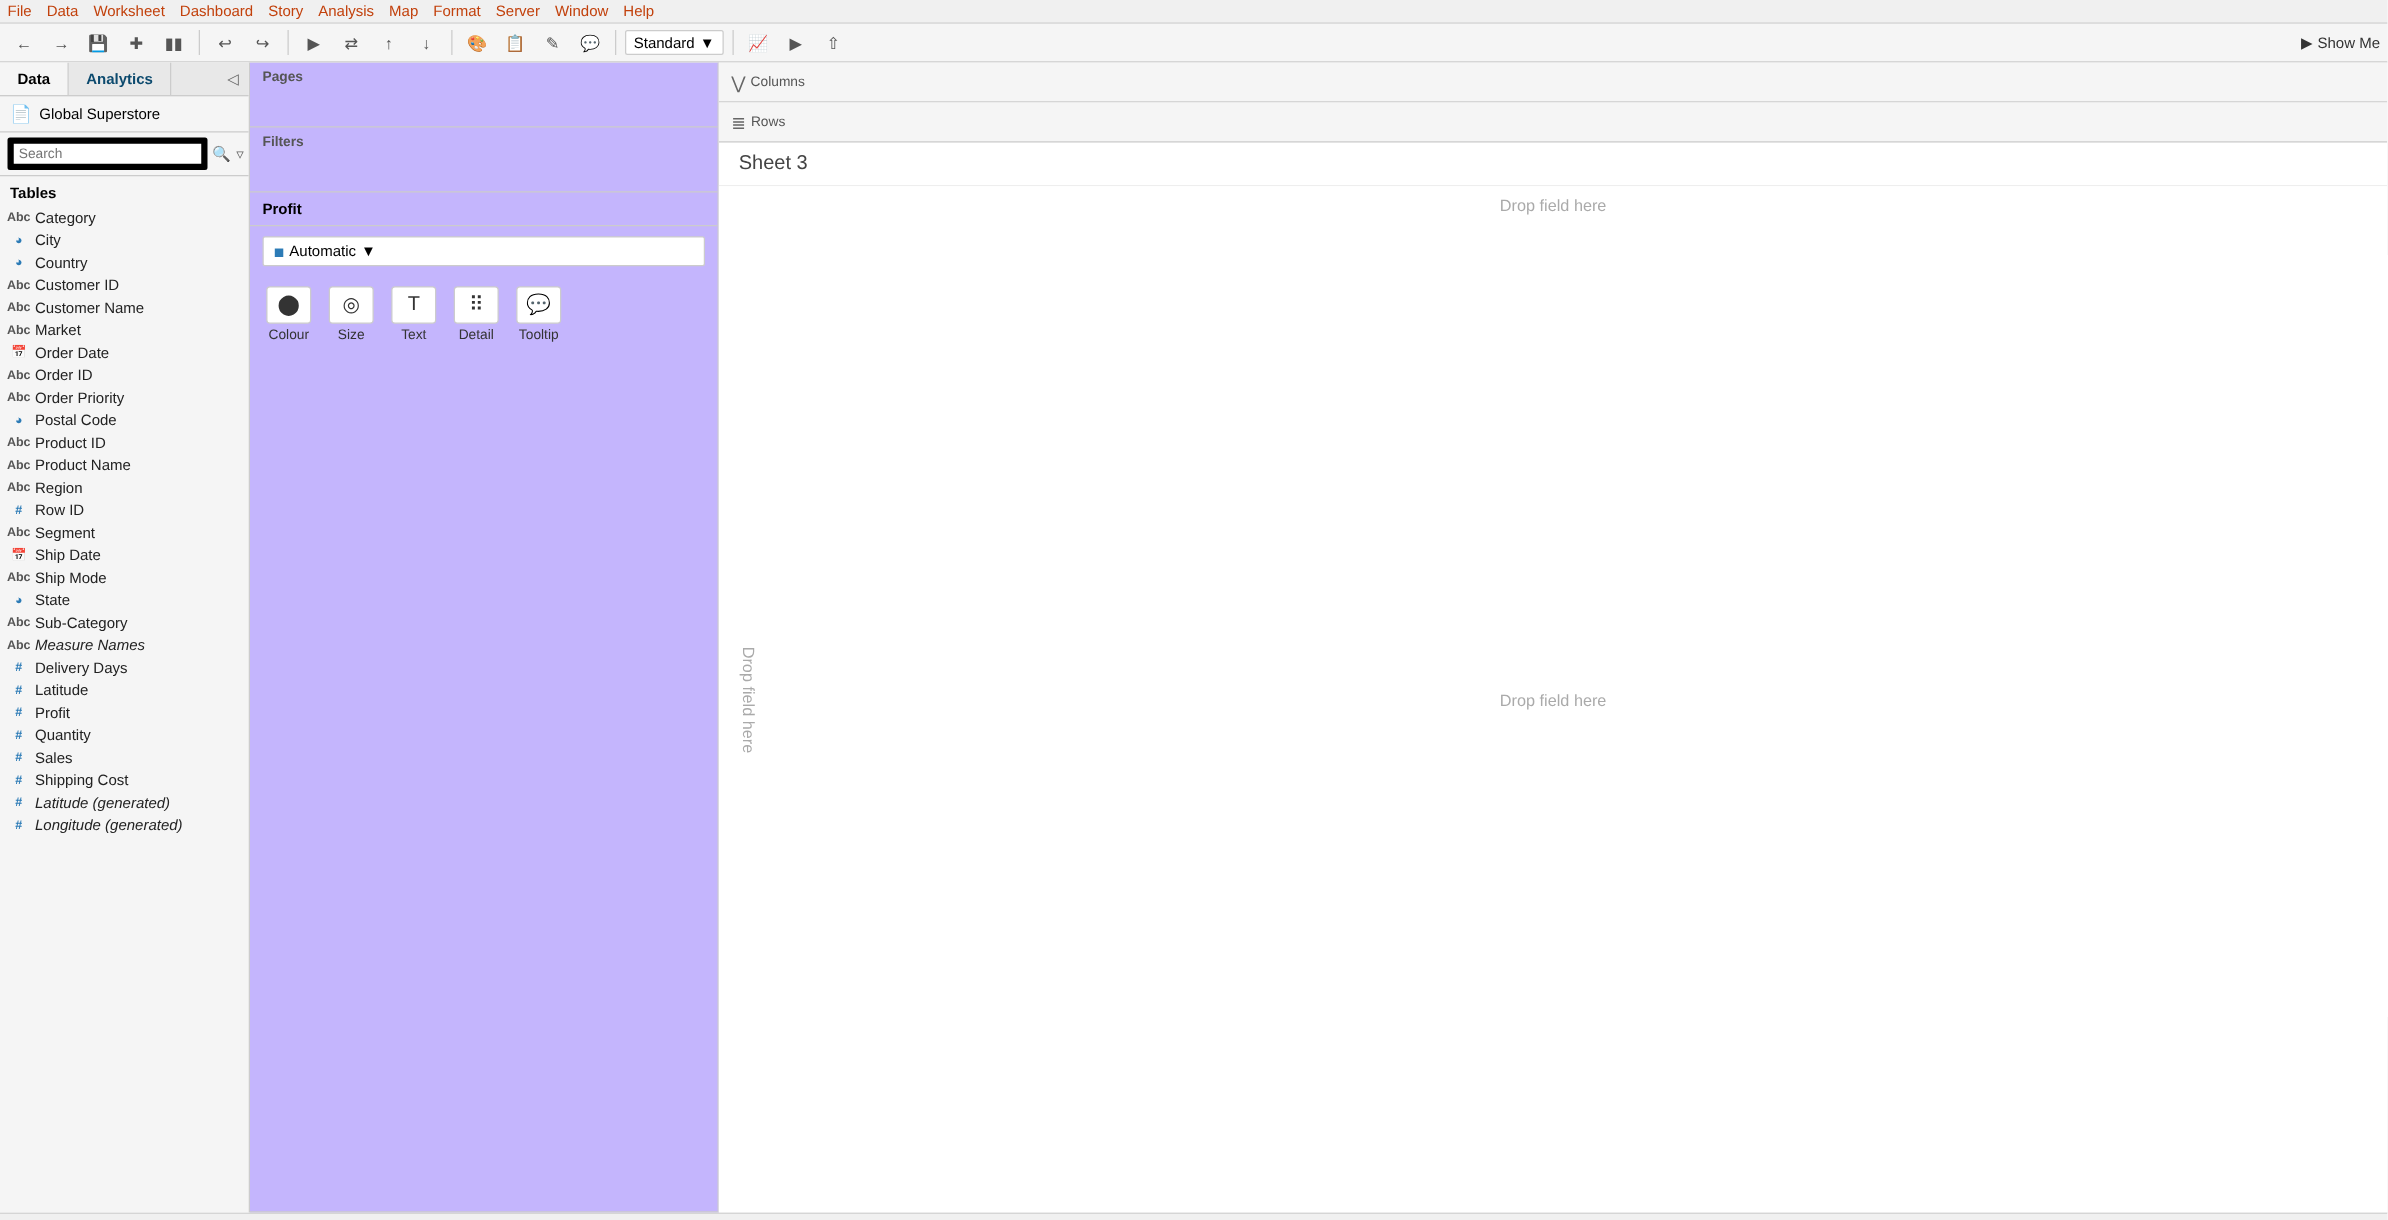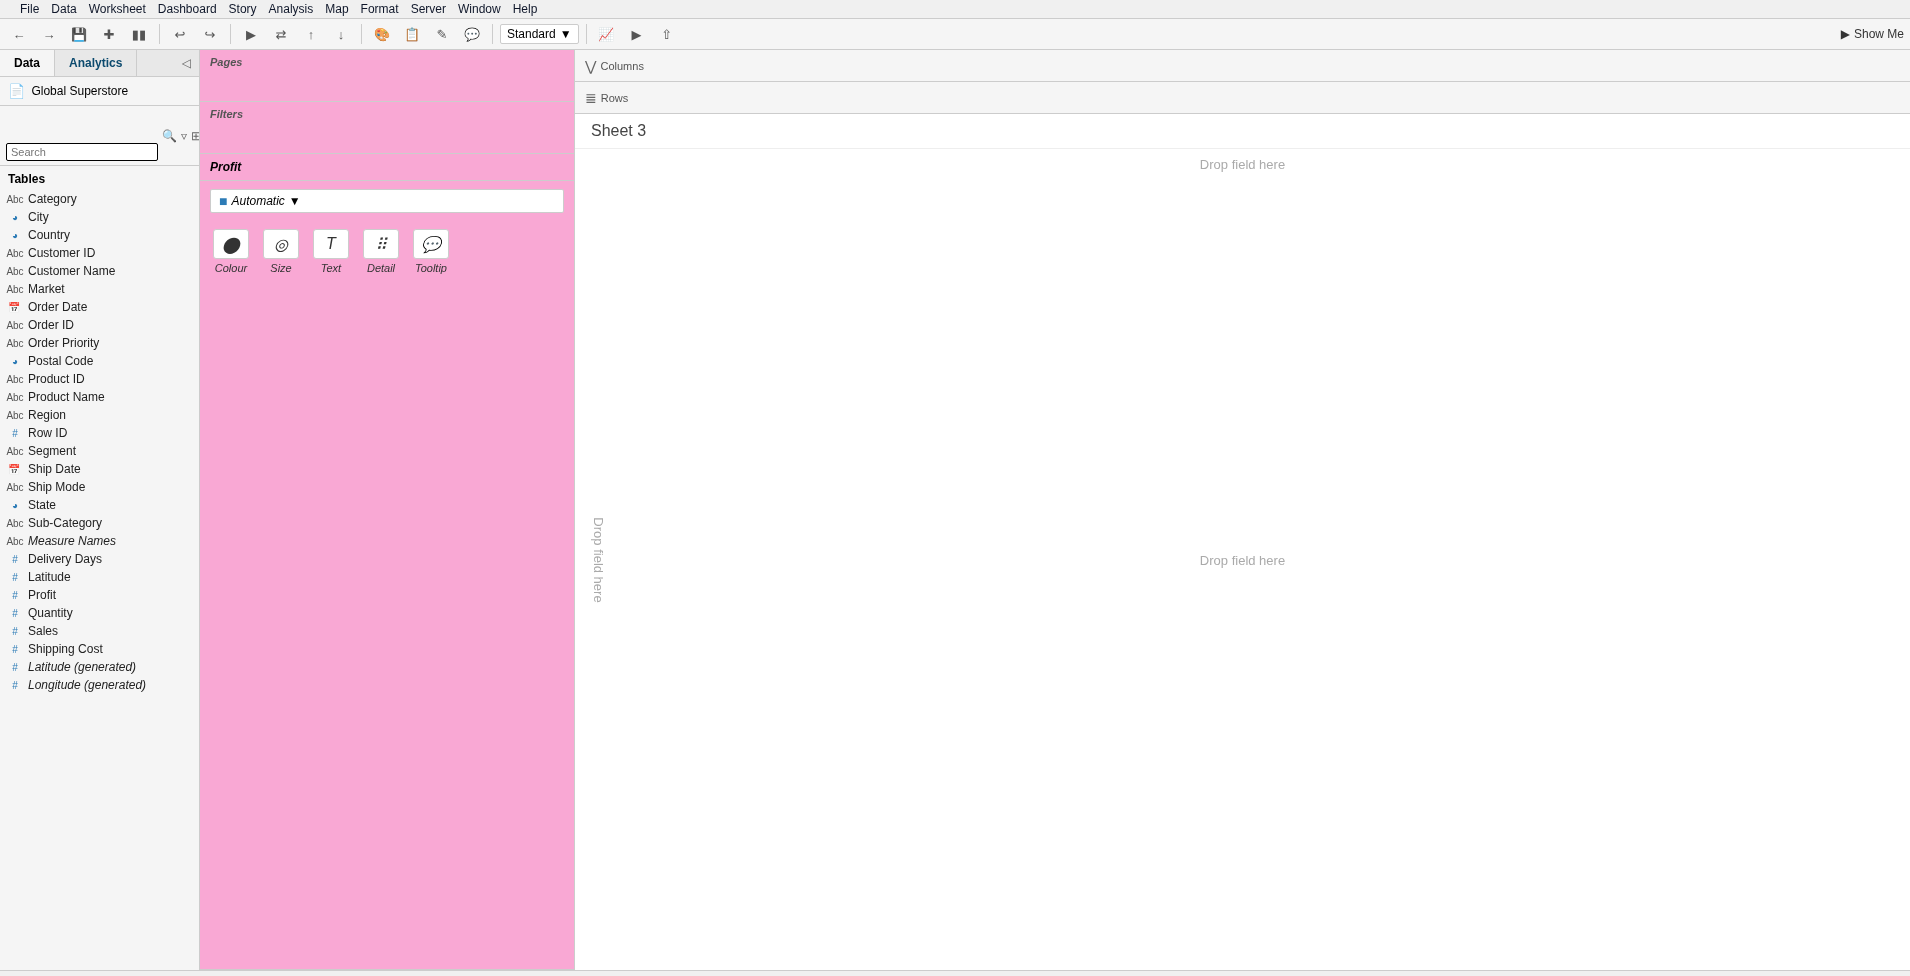--- a/index.html
+++ b/index.html
@@ -4,24 +4,24 @@
   <style>
     * { box-sizing: border-box; margin: 0; padding: 0; }
     body { font-family: 'Segoe UI', Arial, sans-serif; font-size: 12px; background: #f0f0f0; overflow: hidden; }
 
     
     .menubar {
       display: flex;
       align-items: flex-end;
       background: #f0f0f0;
       border-bottom: 1px solid #ccc;
-      padding: 2px 20px;
+      padding: 2px 6px;
       gap: 12px;
       font-size: 12px;
-      color: #0f172a;
+      color: #c2410c;
     }
     .menubar span { cursor: pointer; }
 
     
     .toolbar {
       display: flex;
       align-items: center;
       background: #f5f5f5;
       border-bottom: 1px solid #ccc;
       padding: 3px 6px;
@@ -112,25 +112,24 @@
     
     .search-bar {
       display: flex;
       align-items: center;
       padding: 4px 6px;
       border-bottom: 1px solid #ccc;
       gap: 4px;
     }
     .search-input {
       flex: 1;
-      border: 1px solid #000000;
+      border: 5px solid #000000;
       padding: 2px 4px;
       font-size: 11px;
       border-radius: 2px;
-      margin-top: 33px;
     }
 
     
     .tables-label {
       font-weight: 700;
       font-size: 12px;
       padding: 6px 8px 4px 8px;
       color: #000;
     }
 
@@ -147,21 +146,21 @@
       font-size: 12px;
       color: #222;
       cursor: pointer;
     }
     .field-icon {
       width: 14px; height: 14px;
       display: inline-flex;
       align-items: center;
       justify-content: center;
       font-size: 10px;
-      font-weight: 400;
+      font-weight: 700;
       flex-shrink: 0;
     }
 
     
     .canvas-area {
       display: flex;
       flex: 1;
       flex-direction: column;
       overflow: hidden;
     }
@@ -169,25 +168,24 @@
     
     .middle-layout {
       display: flex;
       flex: 1;
       overflow: hidden;
     }
 
     
     .shelf-panel {
       width: 375px;
-      background: #f9a8d4;
+      background: #c4b5fd;
       border-right: 1px solid #ccc;
       display: flex;
       flex-direction: column;
-      font-style: italic;
     }
 
     
     .shelf-section {
       border-bottom: 1px solid #ccc;
       padding: 6px 10px;
       min-height: 52px;
     }
     .shelf-label {
       font-size: 11px;

